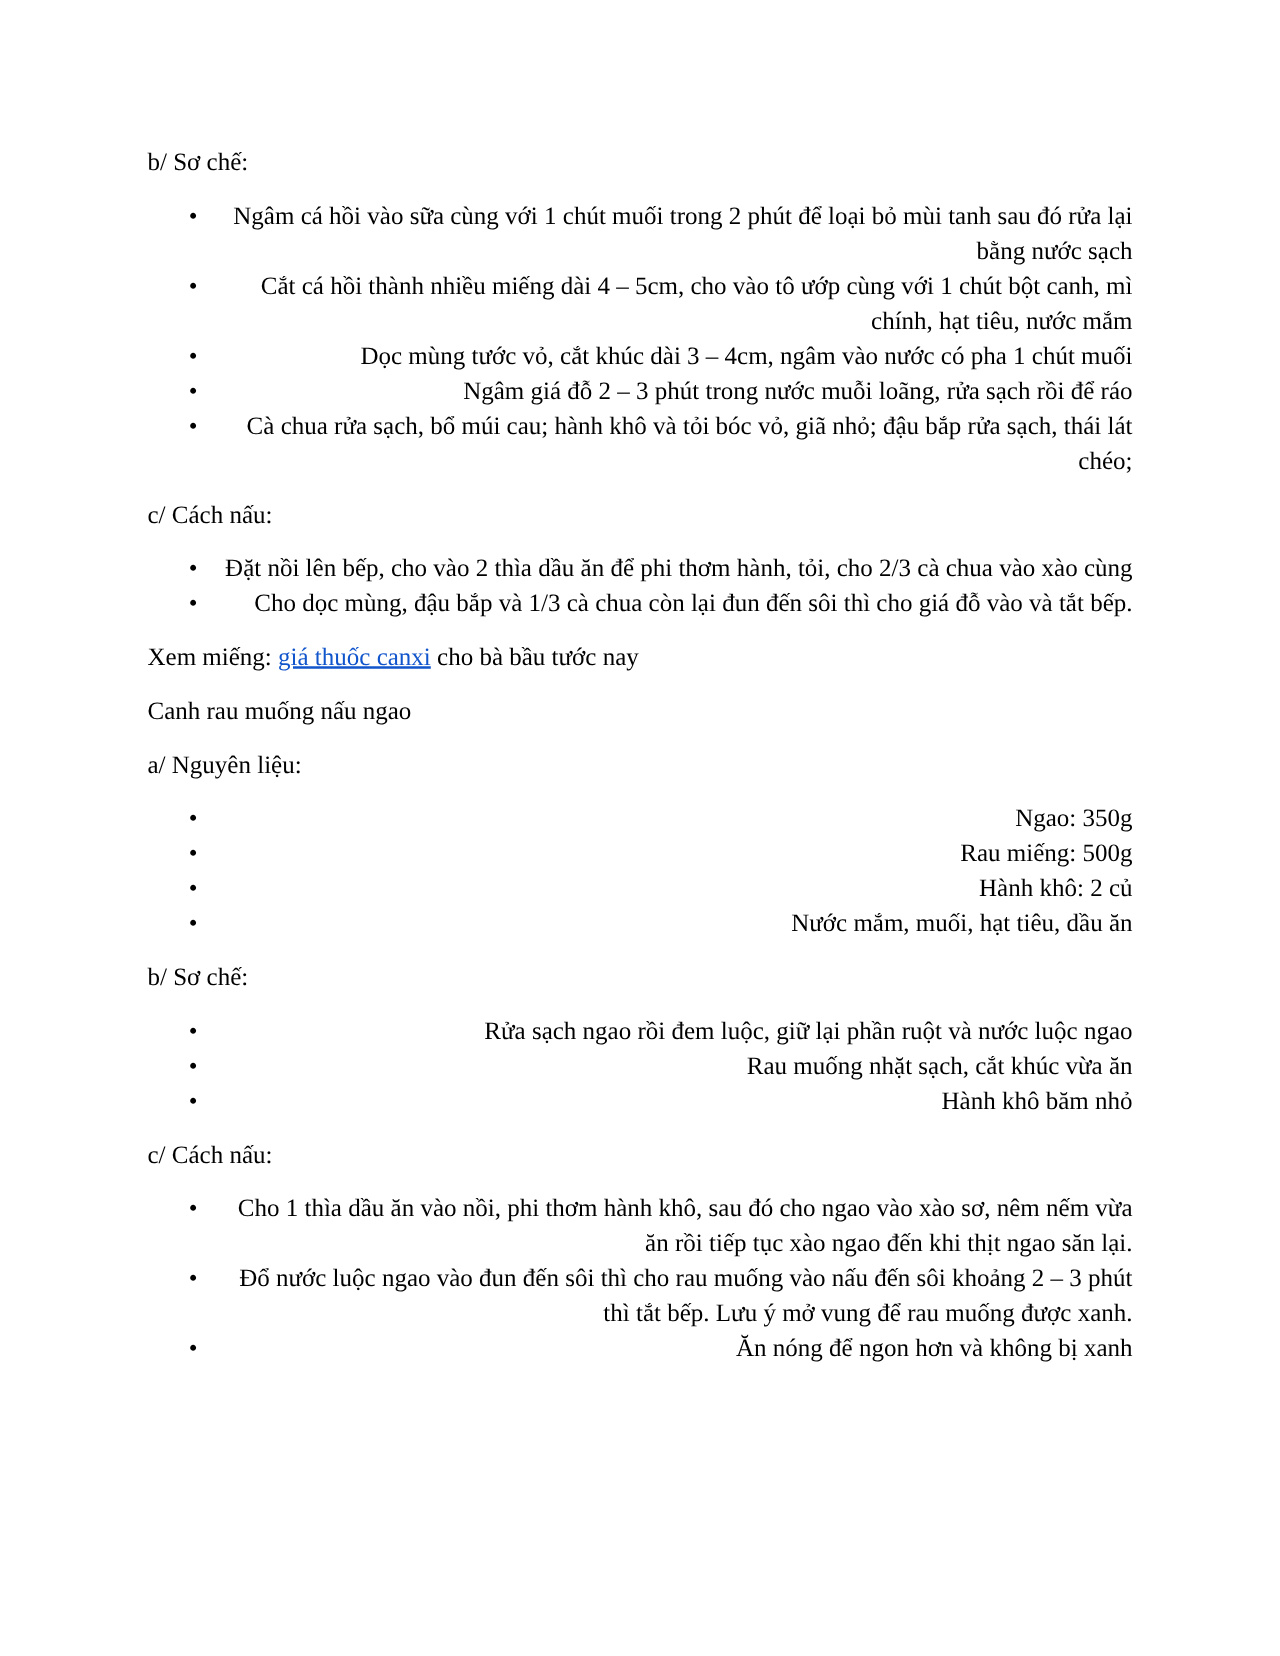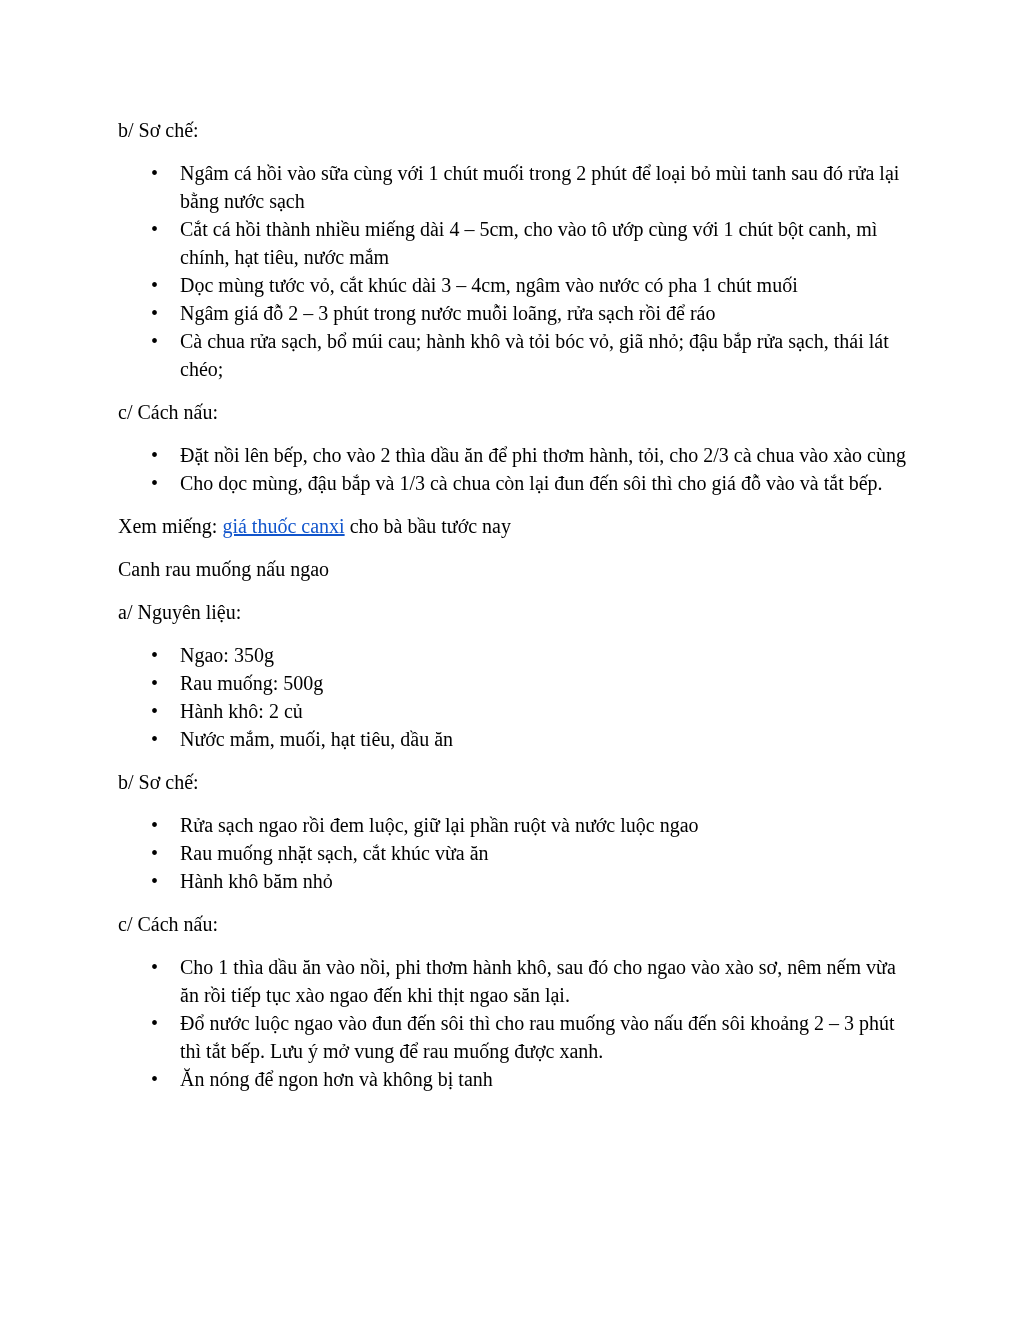--- a/index.html
+++ b/index.html
@@ -14,20 +14,21 @@
     line-height: 28px;
     color: #000000;
     overflow: hidden;
   }
   p.para { margin: 0 0 15px 0; }
   ul.bullets { margin: 0 0 15px 0; padding: 0; }
   ul.bullets li {
     list-style: none;
     position: relative;
     padding-left: 62px;
+    text-align: right;
   }
   ul.bullets li::before {
     content: "\2022";
     position: absolute;
     left: 33px;
     top: 0;
   }
   a.doc-link {
     color: #1155CC;
     font-weight: normal;
@@ -60,34 +61,34 @@
   <p class="para">
     <span>Xem miếng: </span><a class="doc-link">giá thuốc canxi</a><span> cho bà bầu tước nay</span>
   </p>
 
   <p class="para">Canh rau muống nấu ngao</p>
 
   <p class="para">a/ Nguyên liệu:</p>
 
   <ul class="bullets">
     <li>Ngao: 350g</li>
-    <li>Rau muống: 500g</li>
+    <li>Rau miếng: 500g</li>
     <li>Hành khô: 2 củ</li>
     <li>Nước mắm, muối, hạt tiêu, dầu ăn</li>
   </ul>
 
   <p class="para">b/ Sơ chế:</p>
 
   <ul class="bullets">
     <li>Rửa sạch ngao rồi đem luộc, giữ lại phần ruột và nước luộc ngao</li>
     <li>Rau muống nhặt sạch, cắt khúc vừa ăn</li>
     <li>Hành khô băm nhỏ</li>
   </ul>
 
   <p class="para">c/ Cách nấu:</p>
 
   <ul class="bullets">
     <li>Cho 1 thìa dầu ăn vào nồi, phi thơm hành khô, sau đó cho ngao vào xào sơ, nêm nếm vừa ăn rồi tiếp tục xào ngao đến khi thịt ngao săn lại.</li>
     <li>Đổ nước luộc ngao vào đun đến sôi thì cho rau muống vào nấu đến sôi khoảng 2 – 3 phút thì tắt bếp. Lưu ý mở vung để rau muống được xanh.</li>
-    <li>Ăn nóng để ngon hơn và không bị tanh</li>
+    <li>Ăn nóng để ngon hơn và không bị xanh</li>
   </ul>
 
 </div>
 
 </body></html>

